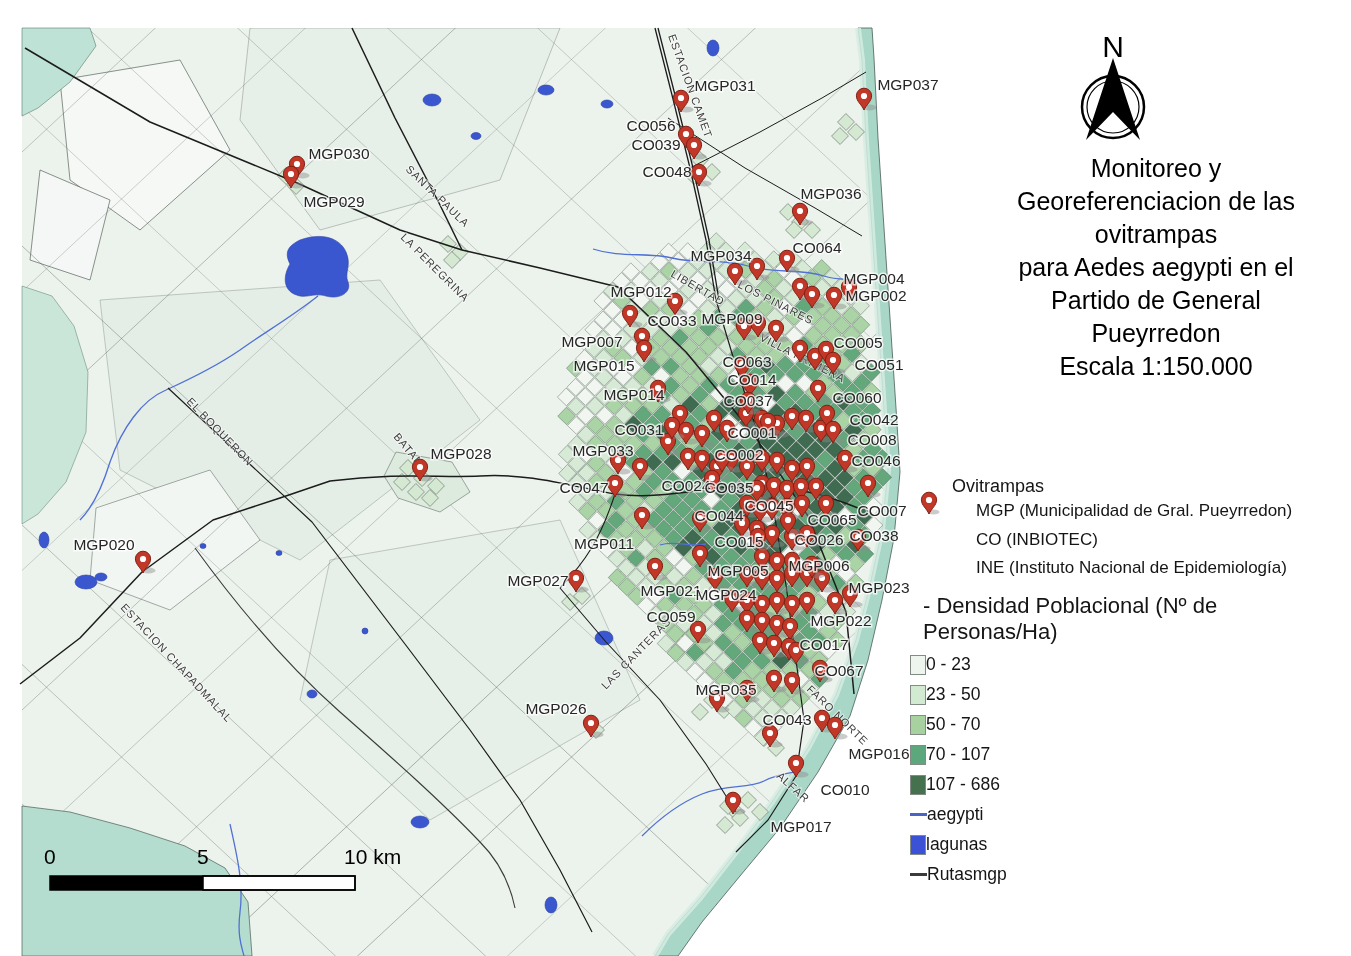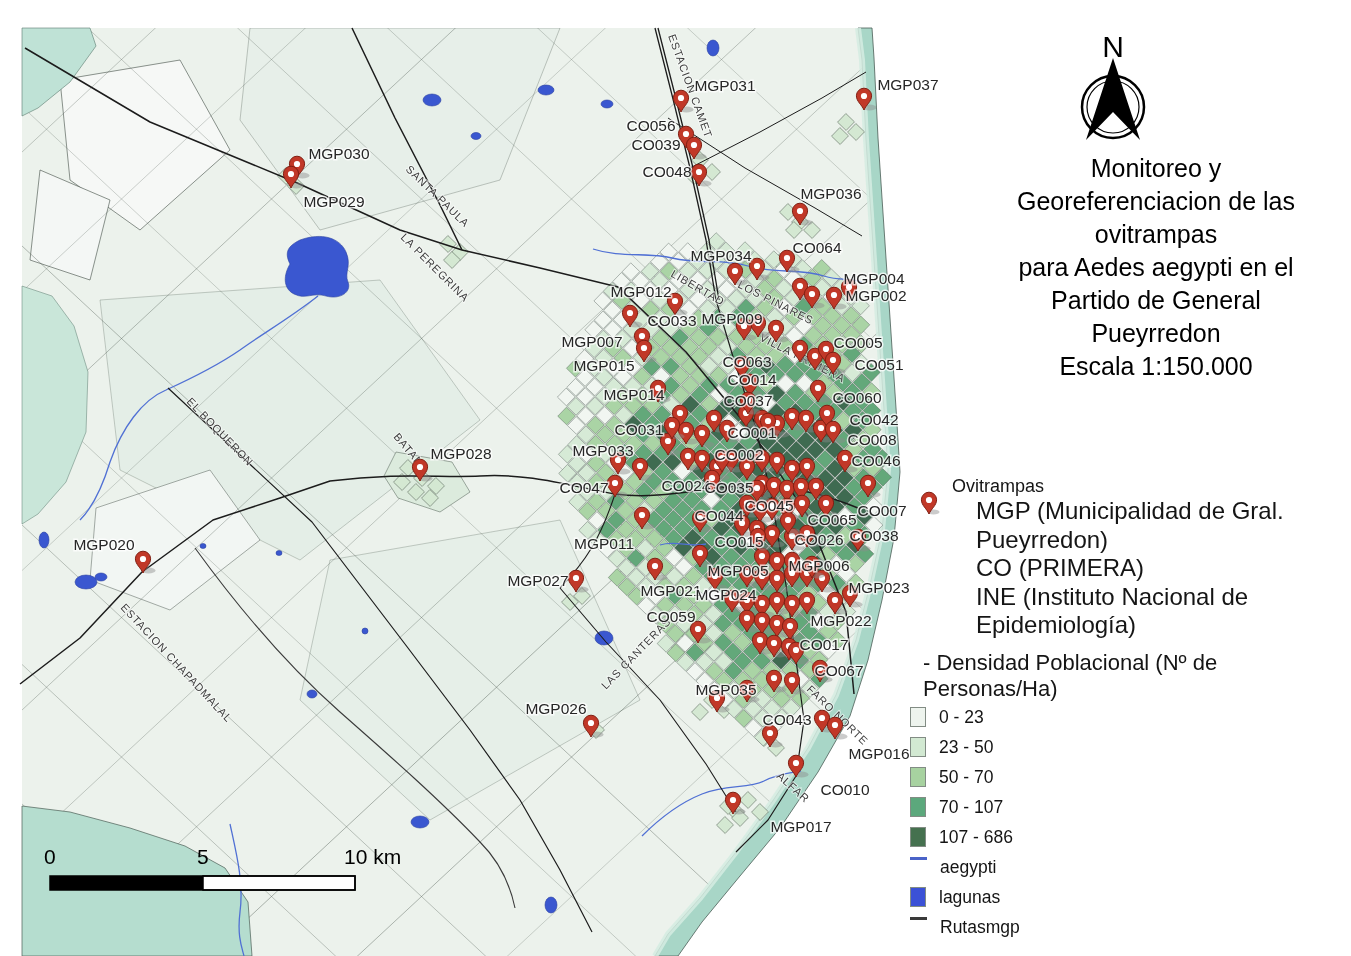--- a/index.html
+++ b/index.html
@@ -7,24 +7,24 @@
   #map-svg{position:absolute;left:0;top:0}
   .road-label{font-family:"Liberation Sans",sans-serif;font-size:11px;letter-spacing:.9px;fill:#3c3c3c;paint-order:stroke;stroke:#ffffff;stroke-width:2px;stroke-opacity:.6}
   .marker-label{font-family:"Liberation Sans",sans-serif;font-size:15.5px;fill:#262626;text-anchor:middle;paint-order:stroke;stroke:#ffffff;stroke-width:3px;stroke-opacity:.75}
   .sb-label{font-family:"Liberation Sans",sans-serif;font-size:21px;fill:#000}
   .north-n{font-family:"Liberation Sans",sans-serif;font-size:30px;fill:#000;text-anchor:middle}
   .title-block{position:absolute;left:936px;top:152px;width:440px;text-align:center;font-size:25px;line-height:33px;color:#000}
   .title-block .it{}
   .legend{position:absolute;left:906px;top:476px;width:445px;color:#151515}
   .leg-head{position:relative;padding-left:46px;font-size:18px}
   .leg-pin{position:absolute;left:12px;top:12px}
-  .leg-src{padding-left:70px;font-size:24px;line-height:28.5px}
+  .leg-src{padding-left:70px;font-size:17px;line-height:28.5px}
   .leg-density{font-size:22px;margin:10px 0 5px 17px}
   .leg-rows{display:flex;flex-direction:column}
-  .leg-row{display:flex;align-items:flex-start;height:30px;gap:13px;padding-left:4px;font-size:17.5px}
+  .leg-row{display:flex;align-items:center;height:30px;padding-left:4px;font-size:17.5px}
   .sw{width:16px;height:20px;border:1px solid #828c84;box-sizing:border-box;flex:0 0 auto}
   .ln{width:17px;height:0;border-top:3px solid #000;flex:0 0 auto}
 </style>
 </head>
 <body>
 
 <svg id="map-svg" width="1351" height="956" viewBox="0 0 1351 956">
   <defs>
     <g id="pin-proto">
       <ellipse cx="5.5" cy="-2.5" rx="7" ry="3" fill="#8b8b8b" opacity="0.45"></ellipse>
@@ -1055,21 +1055,21 @@
   <div class="leg-head">
     <svg class="leg-pin" width="22" height="30" viewBox="-11 -26 22 30">
       <ellipse cx="4.5" cy="-2" rx="6" ry="2.6" fill="#8b8b8b" opacity="0.45"></ellipse>
       <path d="M0,0 C-2,-5 -7.6,-8.6 -7.6,-14.2 A7.6,7.6 0 1 1 7.6,-14.2 C7.6,-8.6 2,-5 0,0 Z" fill="#c13828" stroke="#801e12" stroke-width="1"></path>
       <circle cx="0" cy="-14" r="3.1" fill="#fff"></circle>
     </svg>
     <span>Ovitrampas</span>
   </div>
   <div class="leg-src">
     <div>MGP (Municipalidad de Gral. Pueyrredon)</div>
-    <div>CO (PRIMERA)</div>
+    <div>CO (INBIOTEC)</div>
     <div>INE (Instituto Nacional de Epidemiología)</div>
   </div>
   <div class="leg-density">- Densidad Poblacional (Nº de Personas/Ha)</div>
   <div class="leg-rows" id="legend-rows">
       <div class="leg-row">
         <span class="sw" style="background: rgb(238, 244, 238);"></span>
         <span>0 - 23</span>
       </div>
       <div class="leg-row">
         <span class="sw" style="background: rgb(210, 233, 210);"></span>

